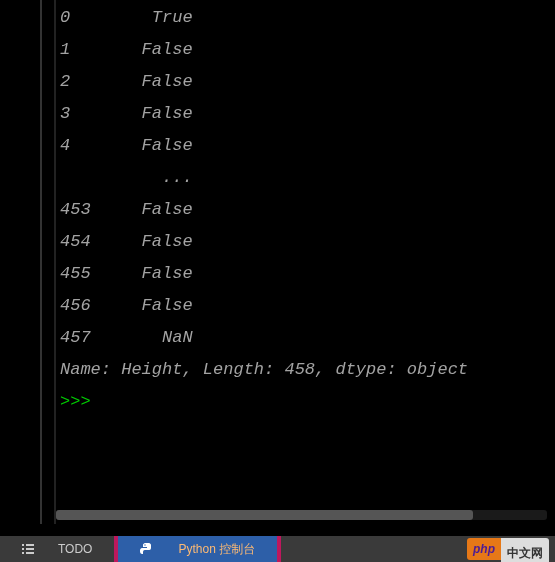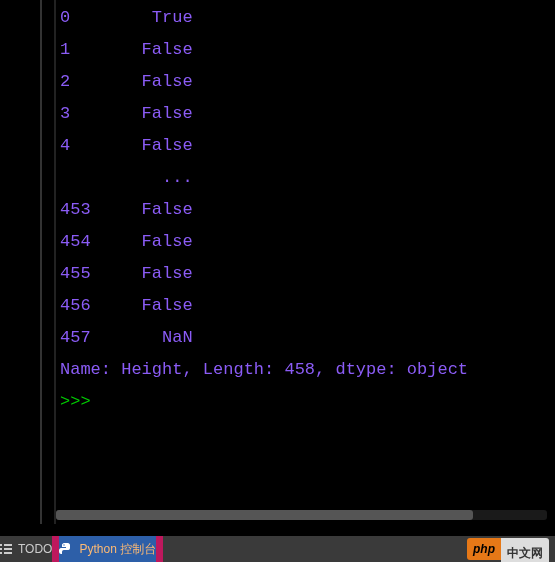--- a/index.html
+++ b/index.html
@@ -32,21 +32,21 @@
   flex: 1;
   background: #000;
   color: #fff;
   font-size: 17px;
   line-height: 32px;
   padding: 2px 4px 0 4px;
   white-space: pre;
   font-family: "Consolas", "Courier New", monospace;
   position: relative;
 }
-.output-line { color: #8b5cf6; }
+.output-line { color: #a3a3a3; font-style: italic; }
 .prompt { color: #00cc00; }
 .scrollbar-track {
   position: absolute;
   left: 56px;
   right: 8px;
   bottom: 42px;
   height: 10px;
   background: #1a1a1a;
   border-radius: 3px;
 }
@@ -68,44 +68,44 @@
   background: #3a3a3a;
   display: flex;
   align-items: stretch;
   font-family: -apple-system, "Segoe UI", Arial, sans-serif;
   font-size: 12px;
   color: #ccc;
 }
 .tab {
   display: flex;
   align-items: center;
-  gap: 6px;
-  padding: 0 0;
+  gap: 24px;
+  padding: 0 22px;
   cursor: pointer;
-  border-right: 7px solid #be185d;
+  border-right: 4px solid #be185d;
 }
 .tab.active {
   background: #2d5fa8;
   color: #fdba74;
 }
 .tab-icon { display: inline-flex; align-items: center; }
 .logo-badge {
   position: absolute;
   right: 6px;
   bottom: 2px;
   height: 22px;
   display: flex;
   align-items: stretch;
   font-family: Arial, sans-serif;
   font-size: 12px;
   font-weight: bold;
 }
 .logo-left {
   background: #e67817;
-  color: #000000;
+  color: #4c1d95;
   padding: 0 6px;
   display: flex;
   align-items: center;
   font-style: italic;
   border-radius: 3px 0 0 3px;
 }
 .logo-right {
   background: #ddd;
   color: #333;
   padding: 15px 6px;

